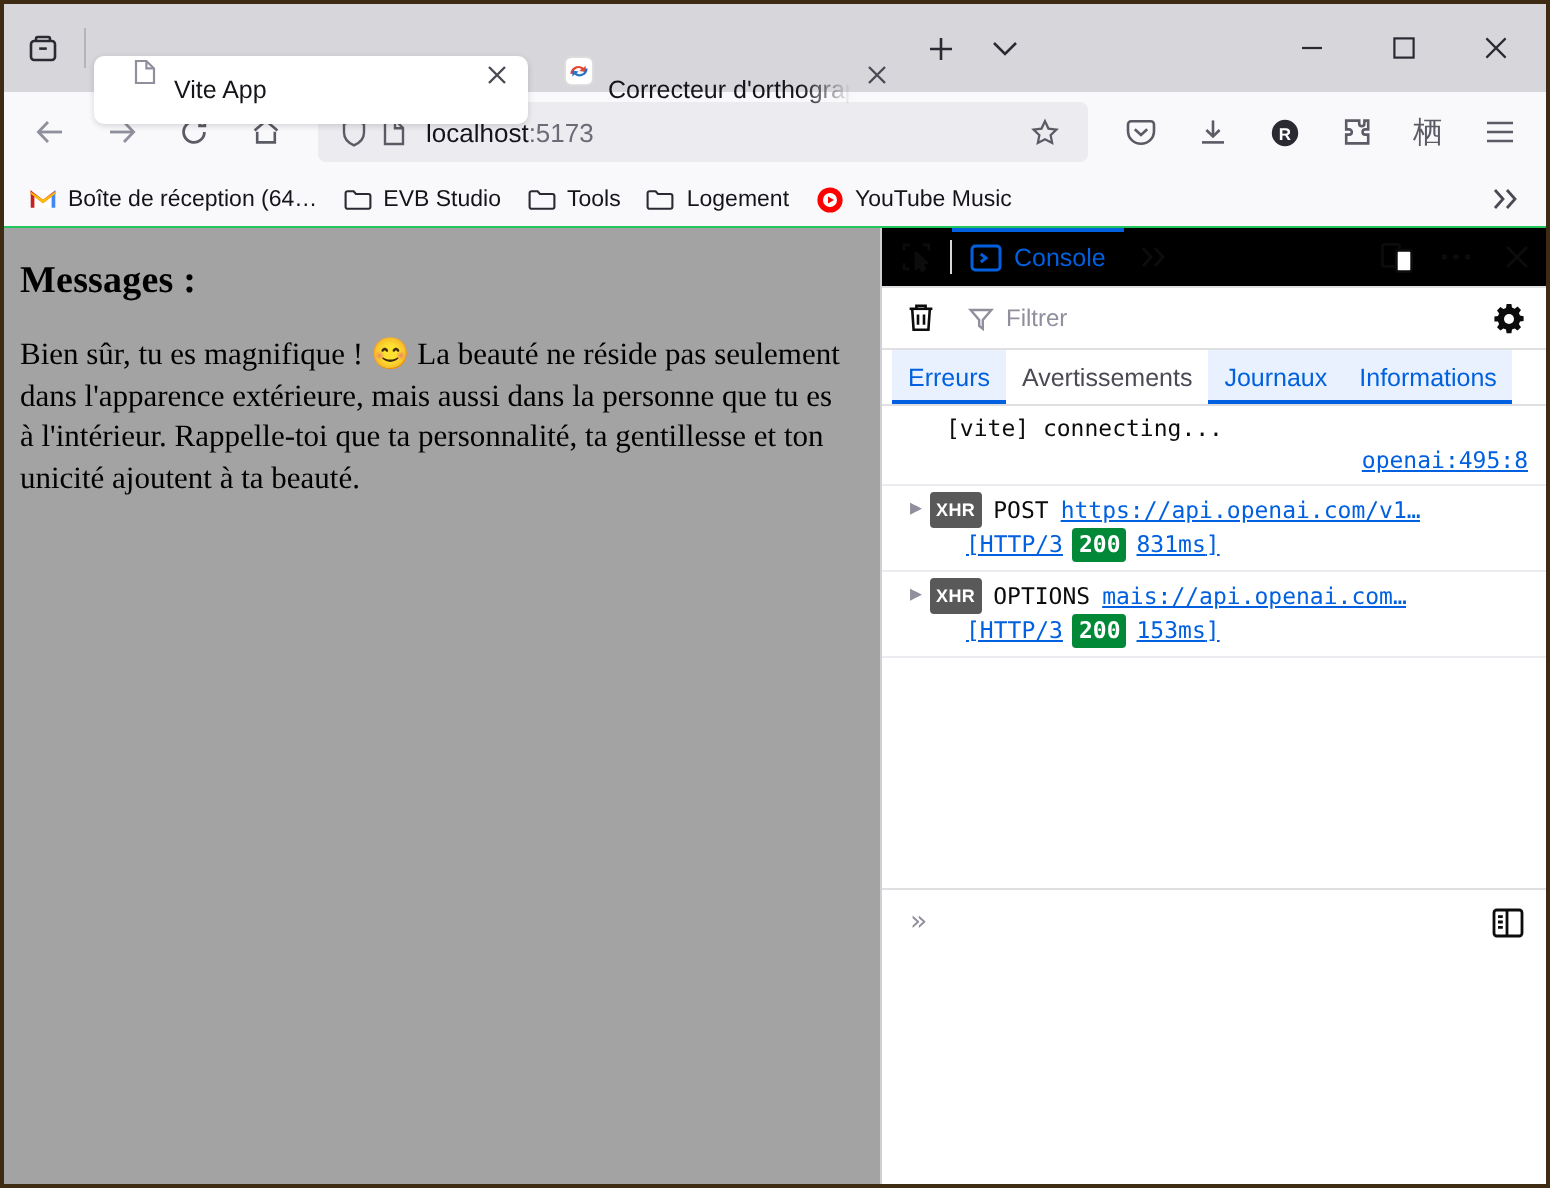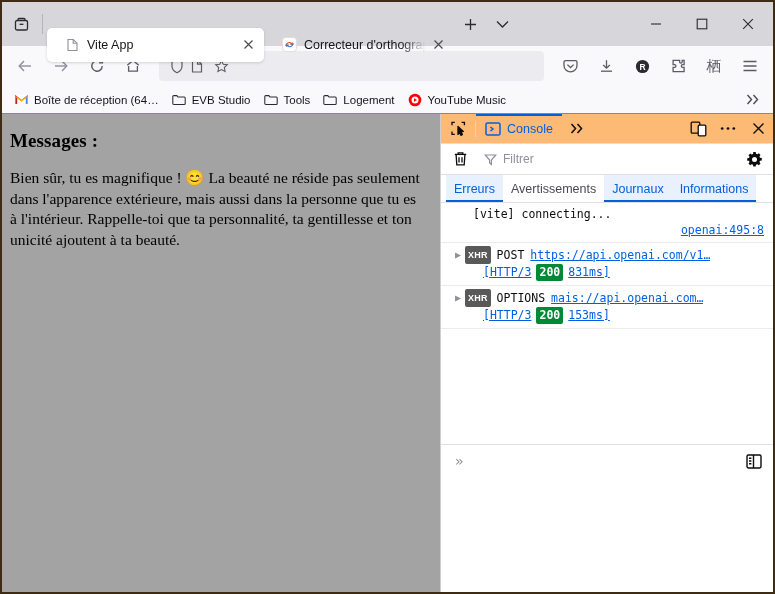--- a/index.html
+++ b/index.html
@@ -29,21 +29,21 @@
   .tb-icon {
     width: 34px; height: 34px;
     display: flex; align-items: center; justify-content: center;
     color: #2b2a33; flex: none;
   }
   .tb-icon svg { display: block; }
   .tabdiv { width: 1px; height: 20px; background: #b4b4bb; margin: 0 4px; flex: none; }
 
   .tab {
     height: 34px; border-radius: 5px;
-    display: flex; align-items: center;
+    display: flex; 
     padding: 0 6px 0 17px;
     position: relative; flex: none;
     font-size: 12.5px; color: #15141a; margin-top: 41px;
   }
   .tab.active { background: #ffffff; box-shadow: 0 1px 3px rgba(0,0,0,.15); width: 217px; }
   .tab.inactive { width: 190px; }
   .tab .favicon { width: 16px; height: 16px; flex: none; margin-right: 7px; display:flex; align-items:center; justify-content:center;}
   .tab .tlabel {
     flex: 1 1 auto; white-space: nowrap; overflow: hidden;
     font-size: 12.5px; line-height: 34px;
@@ -143,21 +143,21 @@
   .devtools {
     flex: 1 1 auto; min-width: 0;
     display: flex; flex-direction: column;
     background: #ffffff;
     font-size: 11px; color: #0c0c0d;
   }
   .dt-toolbar {
     height: 30px; flex: 0 0 30px;
     display: flex; align-items: stretch;
     border-bottom: 1px solid #e0e0e2;
-    background: #fdba74;
+    background: #000000;
   }
   .dt-pick {
     width: 34px; display: flex; align-items: center; justify-content: center;
     color: #0c0c0d; flex: none;
   }
   .dt-sep { width: 1px; background: #d7d7db; margin: 6px 0; flex: none; }
   .dt-tab {
     display: flex; align-items: center; gap: 6px;
     padding: 0 9px; flex: none;
     color: #0060df; font-size: 12.5px;
@@ -365,20 +365,21 @@
         <svg width="14" height="15" viewBox="0 0 14 15" fill="none" stroke="currentColor" stroke-width="1.2">
           <path d="M7 1.3l5 1.6v4.4c0 3.2-2.4 5.3-5 6.4-2.6-1.1-5-3.2-5-6.4V2.9z"></path>
         </svg>
       </span>
       <span class="u-ico">
         <svg width="12" height="14" viewBox="0 0 12 14" fill="none" stroke="currentColor" stroke-width="1.2">
           <path d="M1.5 1h5L10.5 5v8h-9z"></path>
             <path d="M6.5 1.1v4H10.4"></path>
         </svg>
       </span>
+      <span class="url-text"><span>localhost</span><span class="dim">:5173</span></span>
       <span class="star">
         <svg width="15" height="15" viewBox="0 0 16 16" fill="none" stroke="currentColor" stroke-width="1.2">
           <path d="M8 1.7l1.85 3.95 4.25.52-3.1 2.95.82 4.18L8 11.3l-3.82 2L5 9.12 1.9 6.17l4.25-.52z"></path>
         </svg>
       </span>
     </div>
 
     <div class="right-icons">
       <div class="nav-btn">
         <svg width="17" height="17" viewBox="0 0 17 17" fill="none" stroke="currentColor" stroke-width="1.3">

